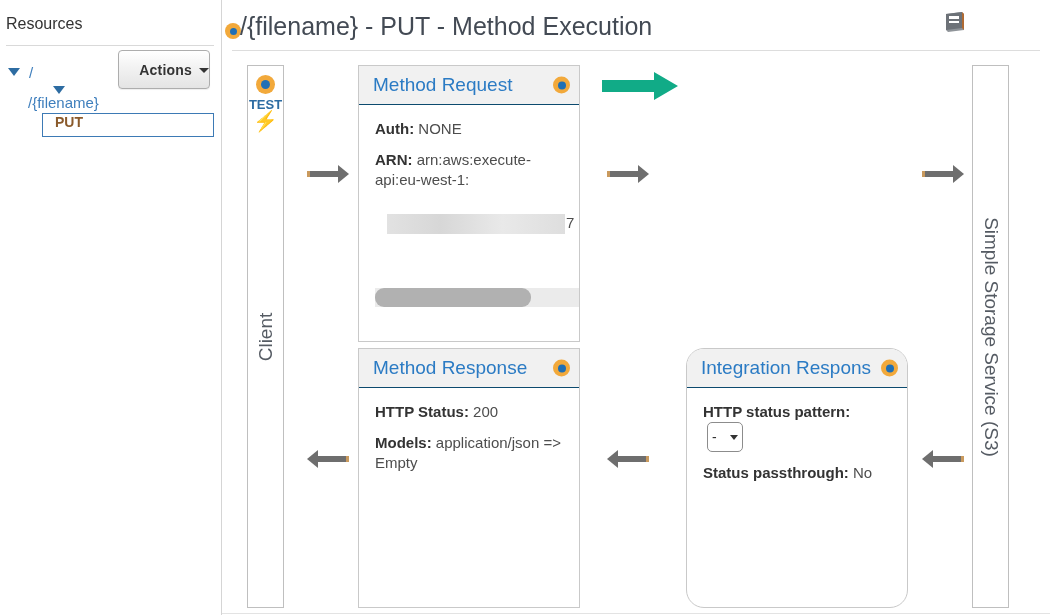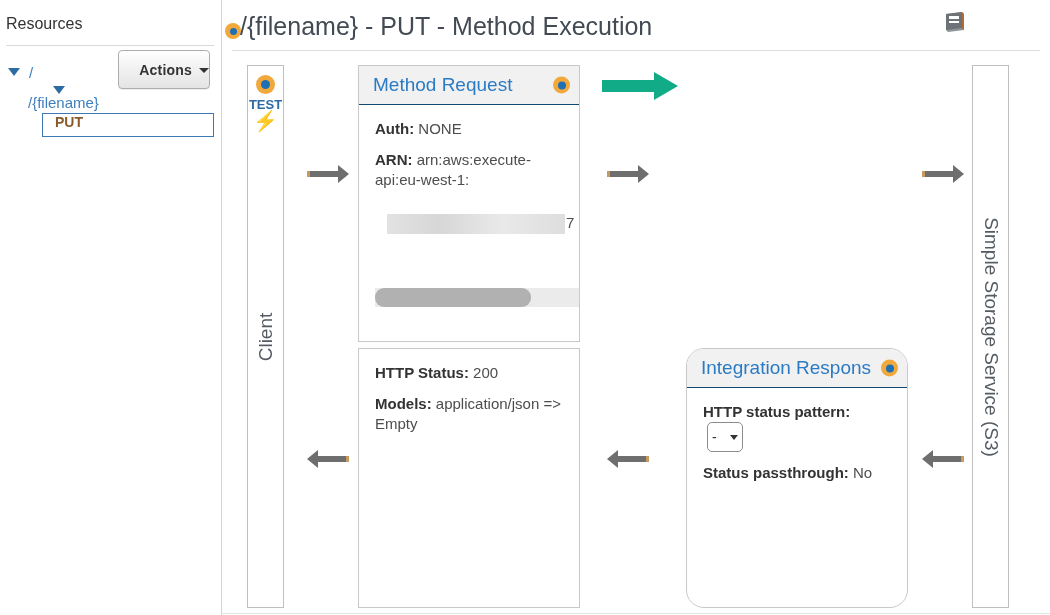--- a/index.html
+++ b/index.html
@@ -324,20 +324,24 @@
         </div>
       </div>
       <div class="redact-line"></div>
       <div style="position:absolute;left:207px;top:148px;font-size:15px;color:#4d4d4d;">7</div>
       <div class="redact-bar-track"></div>
       <div class="redact-bar"></div>
     </div>
 
 
     <div class="node" id="method-response">
+      <div class="node-head">
+        <span class="node-title">Method Response</span>
+        <span class="node-dot"></span>
+      </div>
       <div class="node-body">
         <div class="kv">
           <b>HTTP Status:</b>
           <span>200</span>
         </div>
         <div class="kv">
           <b>Models:</b>
           <span>application/json =&gt; Empty</span>
         </div>
       </div>

